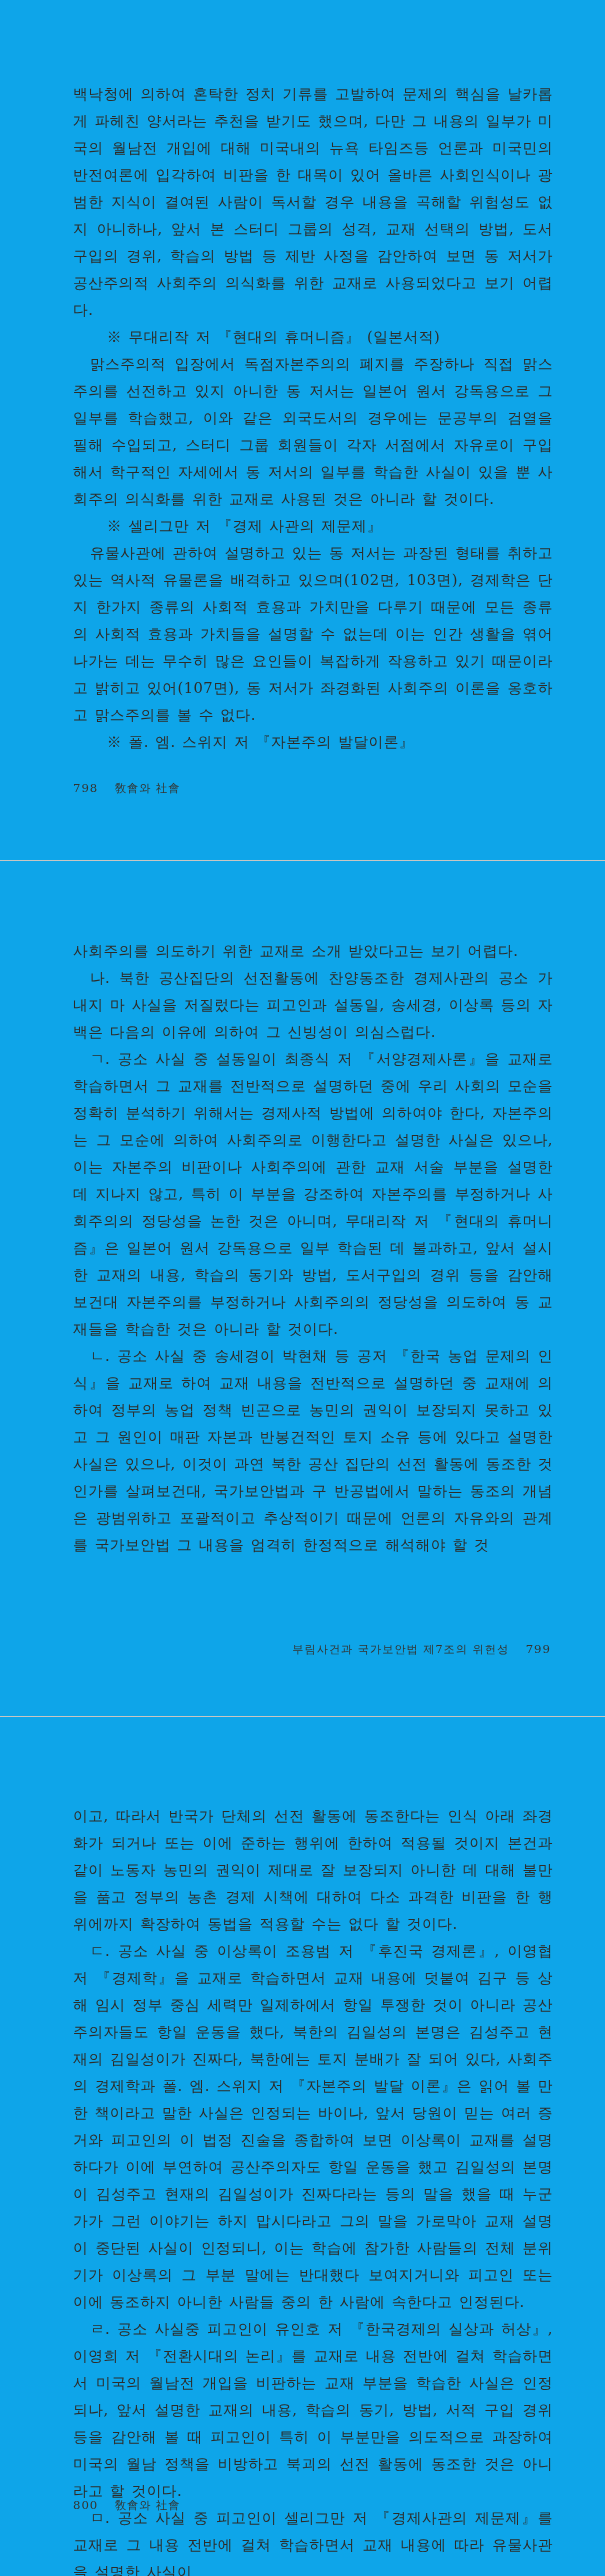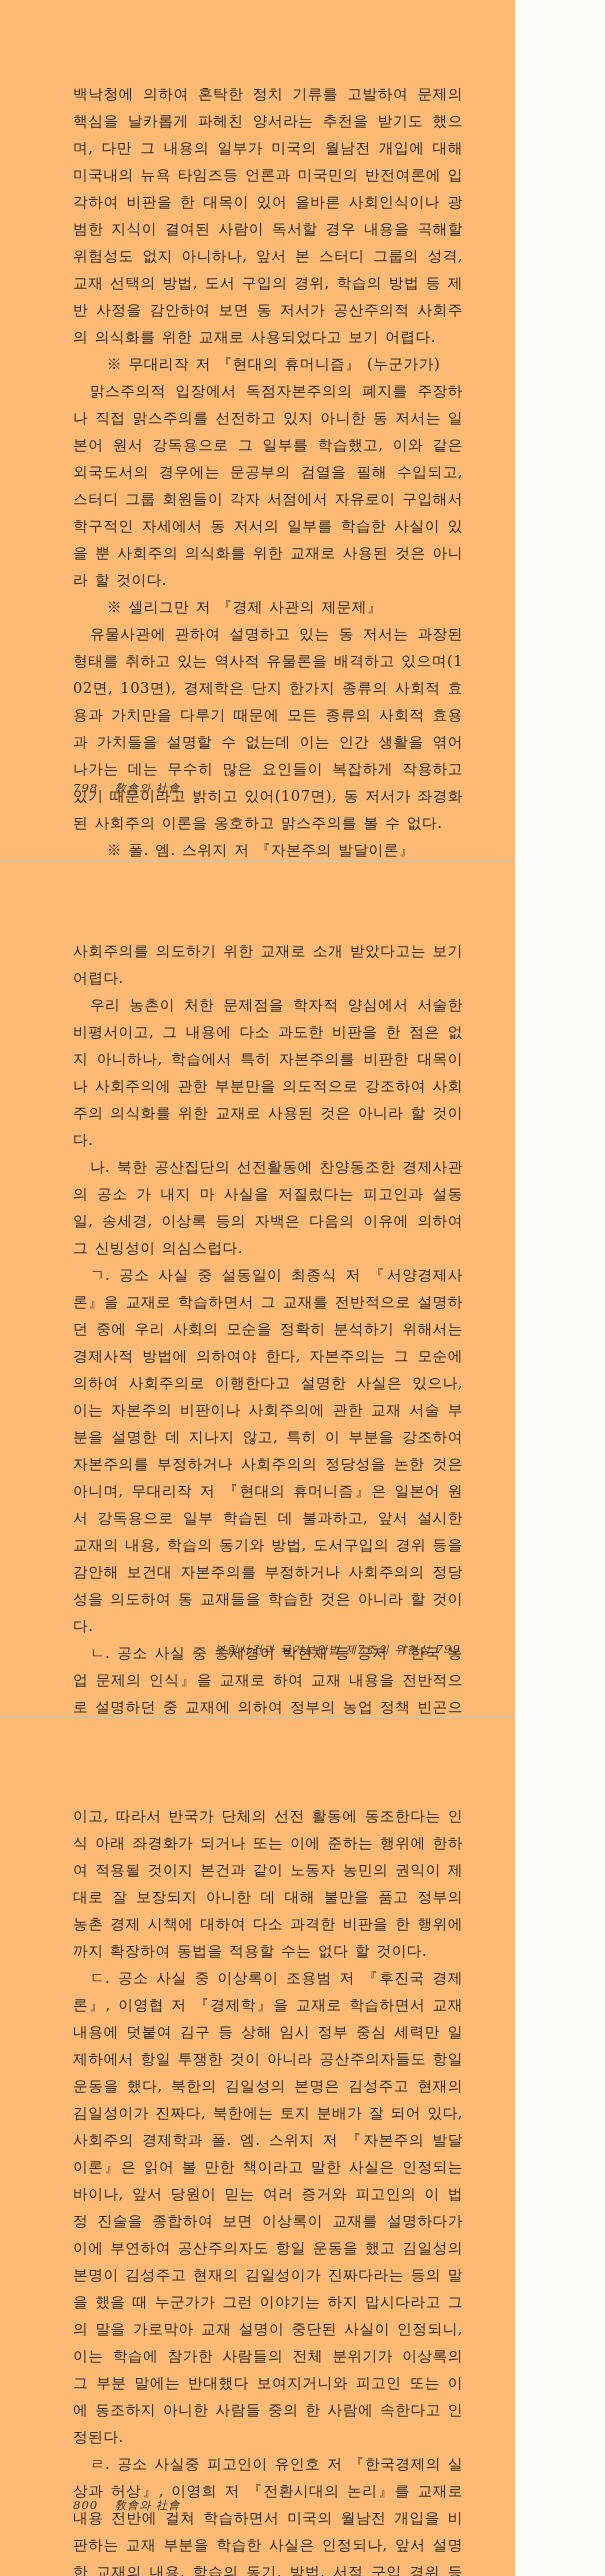--- a/index.html
+++ b/index.html
@@ -9,22 +9,22 @@
   }
   body {
     width: 605px;
     height: 2576px;
     font-family: "DejaVu Serif", "Liberation Serif", serif;
     color: #2e2c29;
   }
   .page {
     position: relative;
     box-sizing: border-box;
-    width: 515px;
-    background: #fdba74;
+    width: 605px;
+    background: #0ea5e9;
     overflow: hidden;
   }
   .page + .page {
     border-top: 0.9px solid #c8c6c2;
   }
   .page-1 { height: 860px; padding: 80px 52px 0 73px; }
   .page-2 { height: 856px; padding: 76px 52px 0 73px; }
   .page-3 { height: 860px; padding: 85px 52px 0 73px; }
 
   .text-block p {
@@ -40,51 +40,49 @@
   p.indent  { text-indent: 1.15em; }
   p.heading { text-indent: 2.3em; }
 
   .footer {
     position: absolute;
     top: 781px;
     font-size: 11.2px;
     letter-spacing: 1px;
     color: #35332f;
     white-space: nowrap;
-    font-style: italic;
   }
   .footer-left  { left: 73px; }
   .footer-right { right: 54px; }
   .footer .pgnum   { font-size: 11.7px; }
   .footer-left .pgnum   { margin-right: 12px; }
-  .footer-right .pgnum  { margin-left: 0; }
+  .footer-right .pgnum  { margin-left: 12px; }
   .footer .runtitle { }
 </style>
 </head>
 <body>
 
 <section class="page page-1">
   <div class="text-block">
     <p class="cont">백낙청에 의하여 혼탁한 정치 기류를 고발하여 문제의 핵심을 날카롭게 파헤친 양서라는 추천을 받기도 했으며, 다만 그 내용의 일부가 미국의 월남전 개입에 대해 미국내의 뉴욕 타임즈등 언론과 미국민의 반전여론에 입각하여 비판을 한 대목이 있어 올바른 사회인식이나 광범한 지식이 결여된 사람이 독서할 경우 내용을 곡해할 위험성도 없지 아니하나, 앞서 본 스터디 그룹의 성격, 교재 선택의 방법, 도서 구입의 경위, 학습의 방법 등 제반 사정을 감안하여 보면 동 저서가 공산주의적 사회주의 의식화를 위한 교재로 사용되었다고 보기 어렵다.</p>
-    <p class="heading">※ 무대리작 저 『현대의 휴머니즘』 (누군가가)</p>
+    <p class="heading">※ 무대리작 저 『현대의 휴머니즘』 (일본서적)</p>
     <p class="indent">맑스주의적 입장에서 독점자본주의의 폐지를 주장하나 직접 맑스주의를 선전하고 있지 아니한 동 저서는 일본어 원서 강독용으로 그 일부를 학습했고, 이와 같은 외국도서의 경우에는 문공부의 검열을 필해 수입되고, 스터디 그룹 회원들이 각자 서점에서 자유로이 구입해서 학구적인 자세에서 동 저서의 일부를 학습한 사실이 있을 뿐 사회주의 의식화를 위한 교재로 사용된 것은 아니라 할 것이다.</p>
     <p class="heading">※ 셀리그만 저 『경제 사관의 제문제』</p>
     <p class="indent">유물사관에 관하여 설명하고 있는 동 저서는 과장된 형태를 취하고 있는 역사적 유물론을 배격하고 있으며(102면, 103면), 경제학은 단지 한가지 종류의 사회적 효용과 가치만을 다루기 때문에 모든 종류의 사회적 효용과 가치들을 설명할 수 없는데 이는 인간 생활을 엮어 나가는 데는 무수히 많은 요인들이 복잡하게 작용하고 있기 때문이라고 밝히고 있어(107면), 동 저서가 좌경화된 사회주의 이론을 옹호하고 맑스주의를 볼 수 없다.</p>
     <p class="heading">※ 폴. 엠. 스위지 저 『자본주의 발달이론』</p>
   </div>
   <div class="footer footer-left">
     <span class="pgnum">798</span>
     <span class="runtitle">敎會와 社會</span>
   </div>
 </section>
 
 <section class="page page-2">
   <div class="text-block">
     <p class="cont">사회주의를 의도하기 위한 교재로 소개 받았다고는 보기 어렵다.</p>
-    <p class="indent">우리 농촌이 처한 문제점을 학자적 양심에서 서술한 비평서이고, 그 내용에 다소 과도한 비판을 한 점은 없지 아니하나, 학습에서 특히 자본주의를 비판한 대목이나 사회주의에 관한 부분만을 의도적으로 강조하여 사회주의 의식화를 위한 교재로 사용된 것은 아니라 할 것이다.</p>
     <p class="indent">나. 북한 공산집단의 선전활동에 찬양동조한 경제사관의 공소 가 내지 마 사실을 저질렀다는 피고인과 설동일, 송세경, 이상록 등의 자백은 다음의 이유에 의하여 그 신빙성이 의심스럽다.</p>
     <p class="indent">ㄱ. 공소 사실 중 설동일이 최종식 저 『서양경제사론』을 교재로 학습하면서 그 교재를 전반적으로 설명하던 중에 우리 사회의 모순을 정확히 분석하기 위해서는 경제사적 방법에 의하여야 한다, 자본주의는 그 모순에 의하여 사회주의로 이행한다고 설명한 사실은 있으나, 이는 자본주의 비판이나 사회주의에 관한 교재 서술 부분을 설명한 데 지나지 않고, 특히 이 부분을 강조하여 자본주의를 부정하거나 사회주의의 정당성을 논한 것은 아니며, 무대리작 저 『현대의 휴머니즘』은 일본어 원서 강독용으로 일부 학습된 데 불과하고, 앞서 설시한 교재의 내용, 학습의 동기와 방법, 도서구입의 경위 등을 감안해 보건대 자본주의를 부정하거나 사회주의의 정당성을 의도하여 동 교재들을 학습한 것은 아니라 할 것이다.</p>
     <p class="indent">ㄴ. 공소 사실 중 송세경이 박현채 등 공저 『한국 농업 문제의 인식』을 교재로 하여 교재 내용을 전반적으로 설명하던 중 교재에 의하여 정부의 농업 정책 빈곤으로 농민의 권익이 보장되지 못하고 있고 그 원인이 매판 자본과 반봉건적인 토지 소유 등에 있다고 설명한 사실은 있으나, 이것이 과연 북한 공산 집단의 선전 활동에 동조한 것인가를 살펴보건대, 국가보안법과 구 반공법에서 말하는 동조의 개념은 광범위하고 포괄적이고 추상적이기 때문에 언론의 자유와의 관계를 국가보안법 그 내용을 엄격히 한정적으로 해석해야 할 것</p>
   </div>
   <div class="footer footer-right">
     <span class="runtitle">부림사건과 국가보안법 제7조의 위헌성</span>
     <span class="pgnum">799</span>
   </div>
 </section>
 

